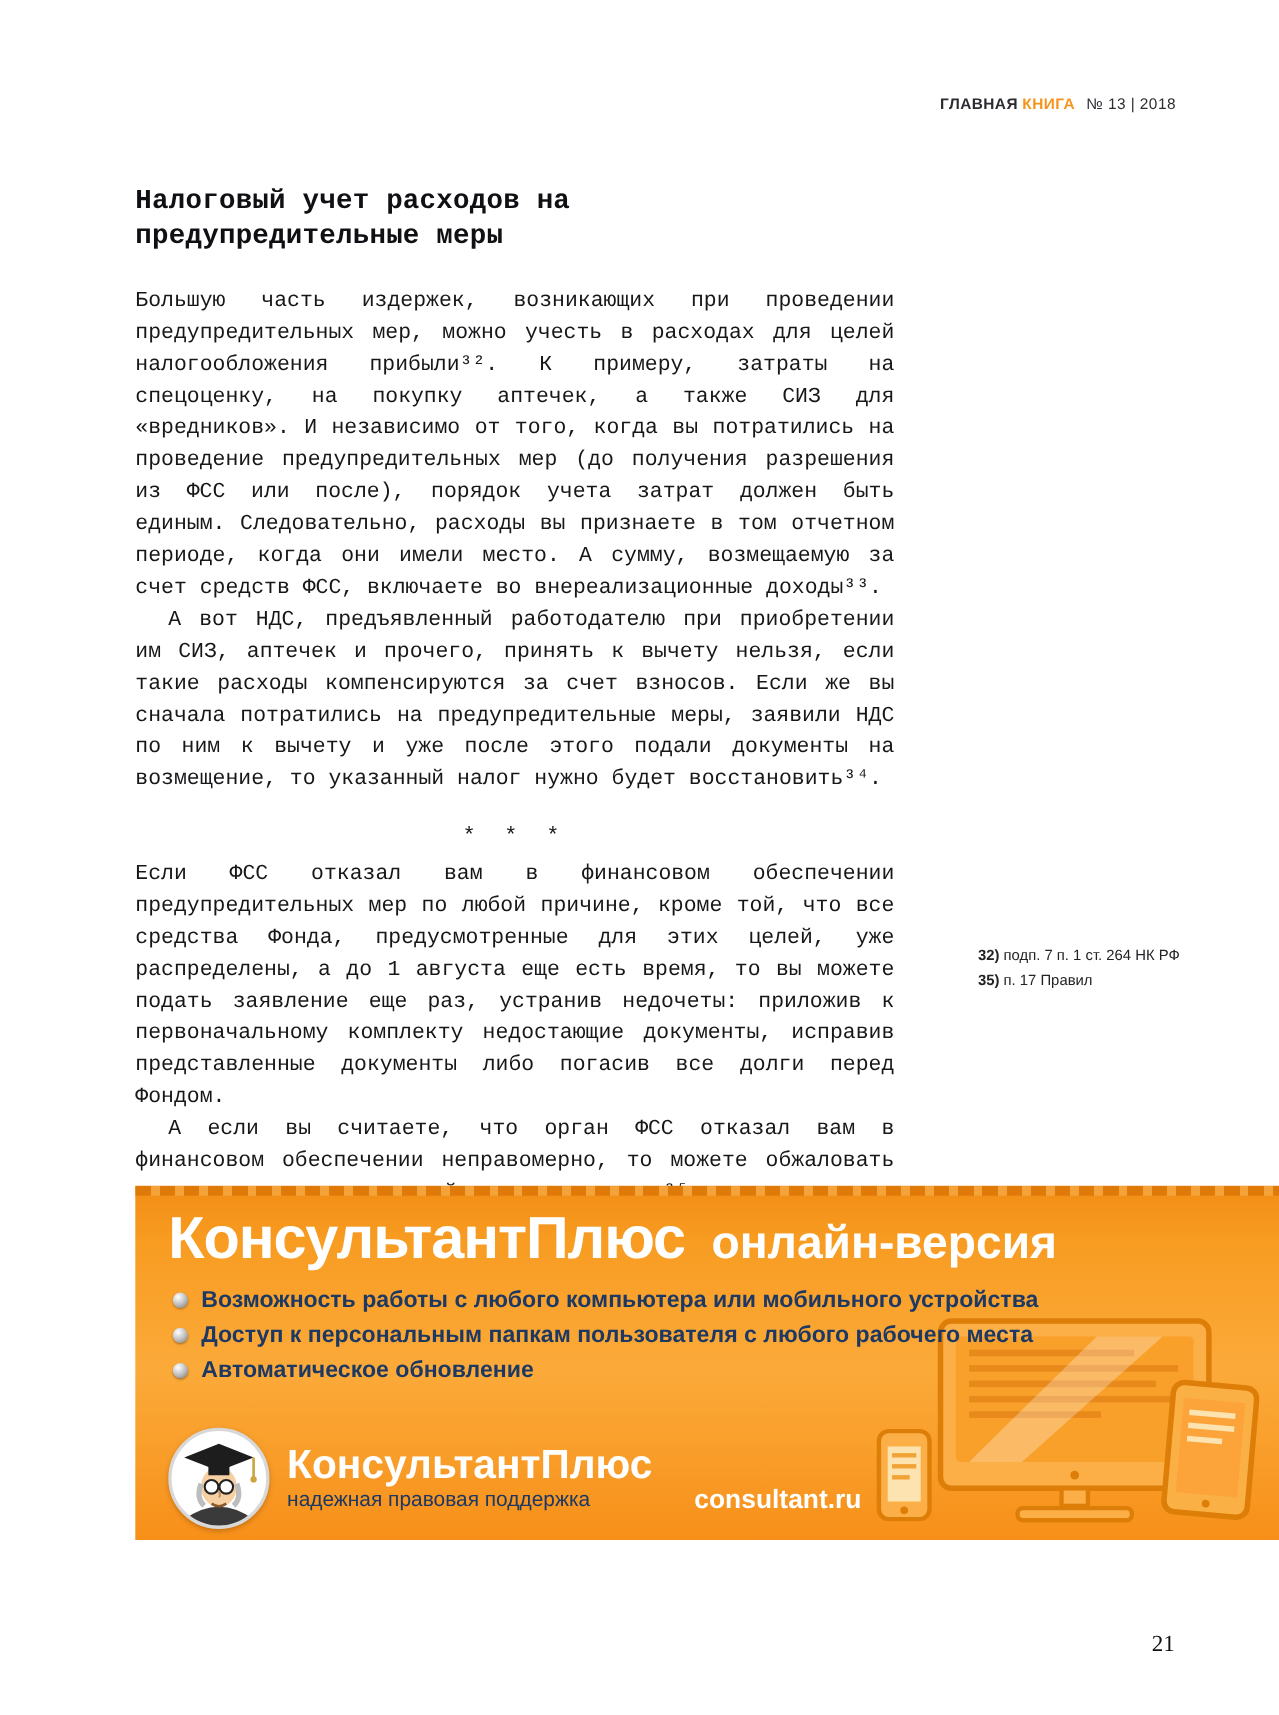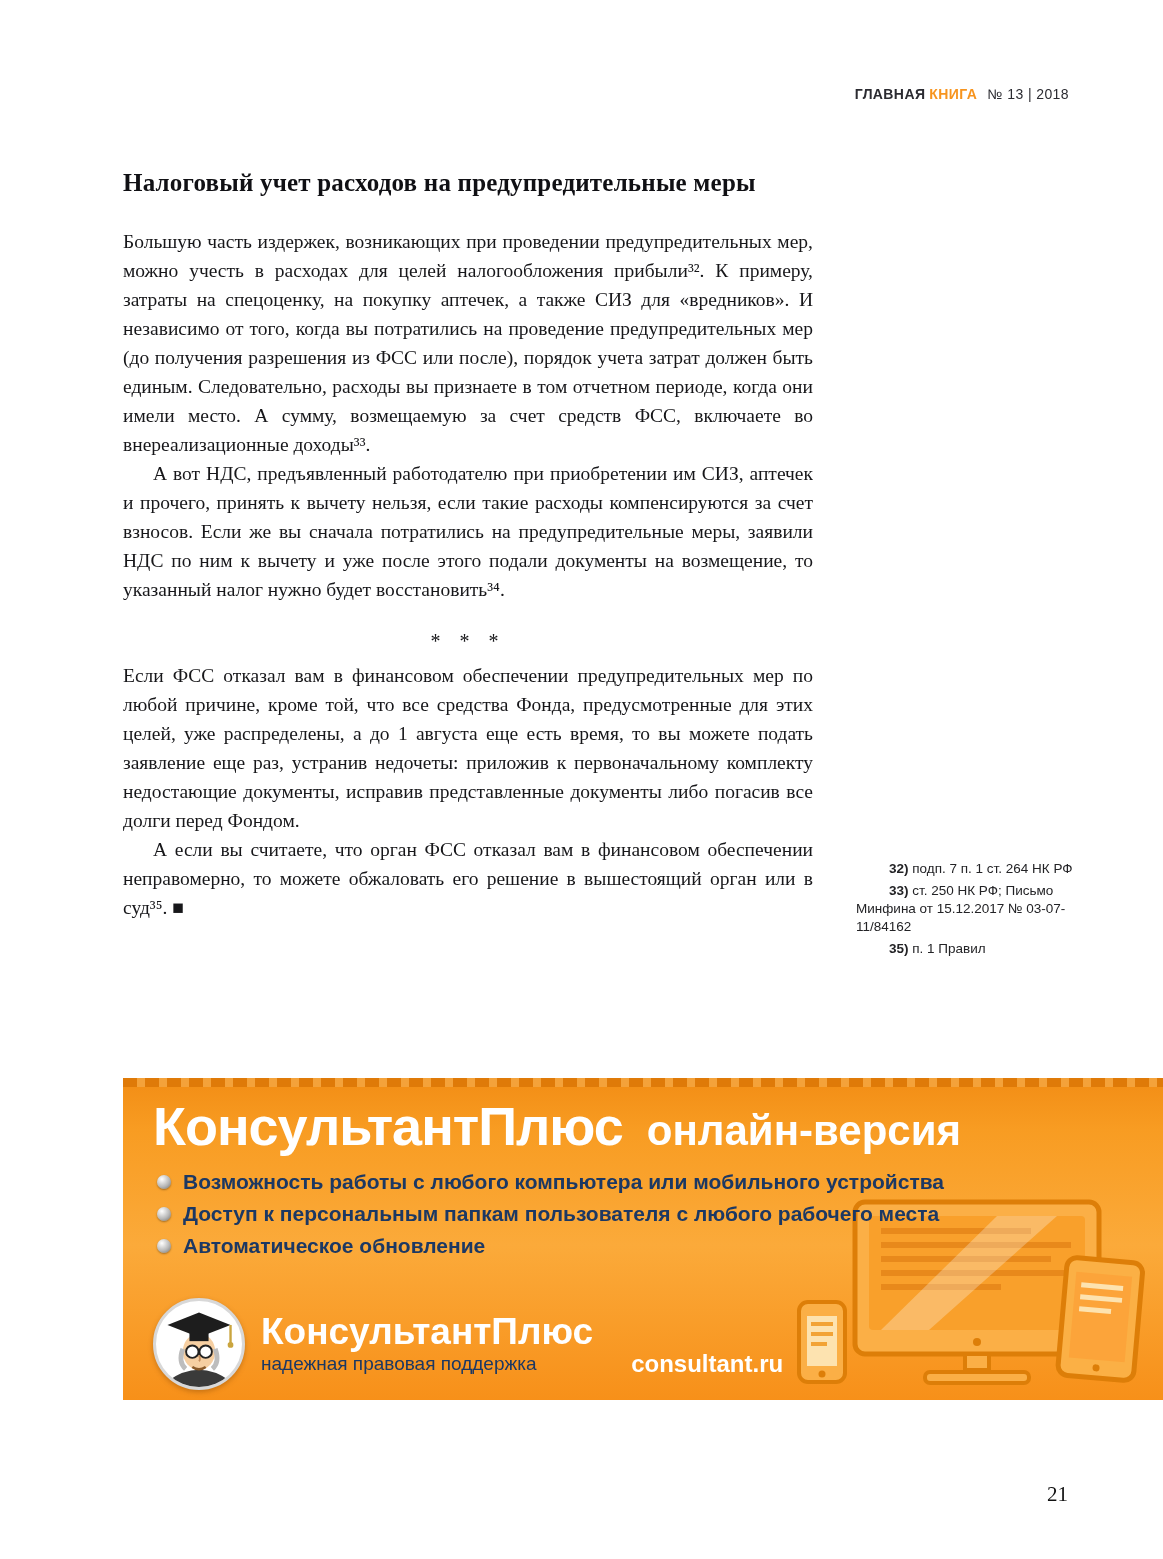--- a/index.html
+++ b/index.html
@@ -13,21 +13,21 @@
   .masthead {
     position: absolute; top: 86px; right: 94px;
     font-family: "Liberation Sans", "DejaVu Sans", sans-serif;
     font-size: 14px; font-weight: bold; letter-spacing: 0.4px; color: #2b2b31;
     white-space: nowrap;
   }
   .masthead .accent { color: #f7941e; margin-left: 4px; }
   .masthead .issue { font-weight: normal; margin-left: 6px; text-align: right; }
 
   
-  .content { position: absolute; left: 123px; top: 167px; width: 690px; }
+  .content { position: absolute; left: 123px; top: 167px; width: 690px; font-family: Liberation Mono, monospace; }
   .article-title {
     font-size: 25px; font-weight: bold; color: #101014; line-height: 1.28;
     max-width: 665px; margin: 0 0 28px 0; letter-spacing: 0.2px;
   }
   .body-text p {
     margin: 0; font-size: 19.5px; line-height: 29px; text-align: justify;
     color: #17171a;
   }
   .body-text p.indent { text-indent: 30px; }
   .separator {
@@ -121,22 +121,21 @@
       <p>Большую часть издержек, возникающих при проведении предупредительных мер, можно учесть в расходах для целей налогообложения прибыли³². К примеру, затраты на спецоценку, на покупку аптечек, а также СИЗ для «вредников». И независимо от того, когда вы потратились на проведение предупредительных мер (до получения разрешения из ФСС или после), порядок учета затрат должен быть единым. Следовательно, расходы вы признаете в том отчетном периоде, когда они имели место. А сумму, возмещаемую за счет средств ФСС, включаете во внереализационные доходы³³.</p>
       <p class="indent">А вот НДС, предъявленный работодателю при приобретении им СИЗ, аптечек и прочего, принять к вычету нельзя, если такие расходы компенсируются за счет взносов. Если же вы сначала потратились на предупредительные меры, заявили НДС по ним к вычету и уже после этого подали документы на возмещение, то указанный налог нужно будет восстановить³⁴.</p>
       <div class="separator">* * *</div>
       <p>Если ФСС отказал вам в финансовом обеспечении предупредительных мер по любой причине, кроме той, что все средства Фонда, предусмотренные для этих целей, уже распределены, а до 1 августа еще есть время, то вы можете подать заявление еще раз, устранив недочеты: приложив к первоначальному комплекту недостающие документы, исправив представленные документы либо погасив все долги перед Фондом.</p>
       <p class="indent">А если вы считаете, что орган ФСС отказал вам в финансовом обеспечении неправомерно, то можете обжаловать его решение в вышестоящий орган или в суд³⁵. ■</p>
     </div>
   </div>
 
   <div class="footnotes">
     <div class="footnote"><b>32)</b> <span>подп. 7 п. 1 ст. 264 НК РФ</span></div>
-    <div class="footnote"><b>33)</b> <span>ст. 250 НК РФ; Письмо Минфина от 15.12.2017 № 03-07-11/84162</span></div>
-    <div class="footnote"><b>35)</b> <span>п. 1 Правил</span></div>
+    <div class="footnote"><b>35)</b> <span>п. 17 Правил</span></div>
   </div>
 
   <div class="banner">
     <div class="banner-strip"></div>
 
     <div class="banner-head">
       <span class="big">КонсультантПлюс</span><span class="small">онлайн-версия</span>
     </div>
 
     <div class="bullets">

